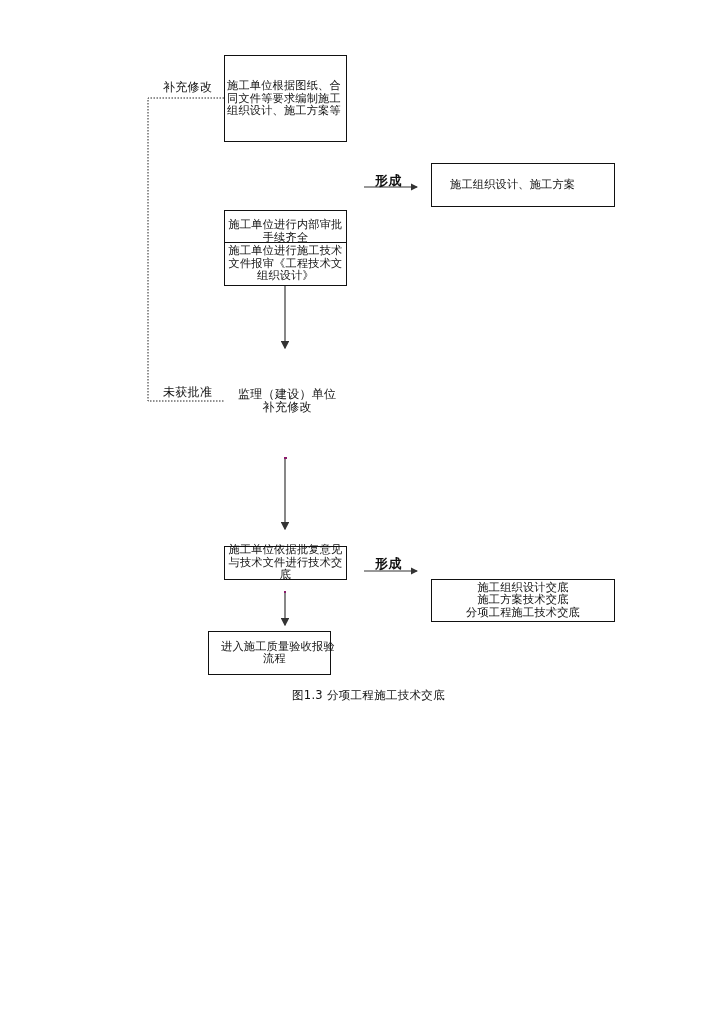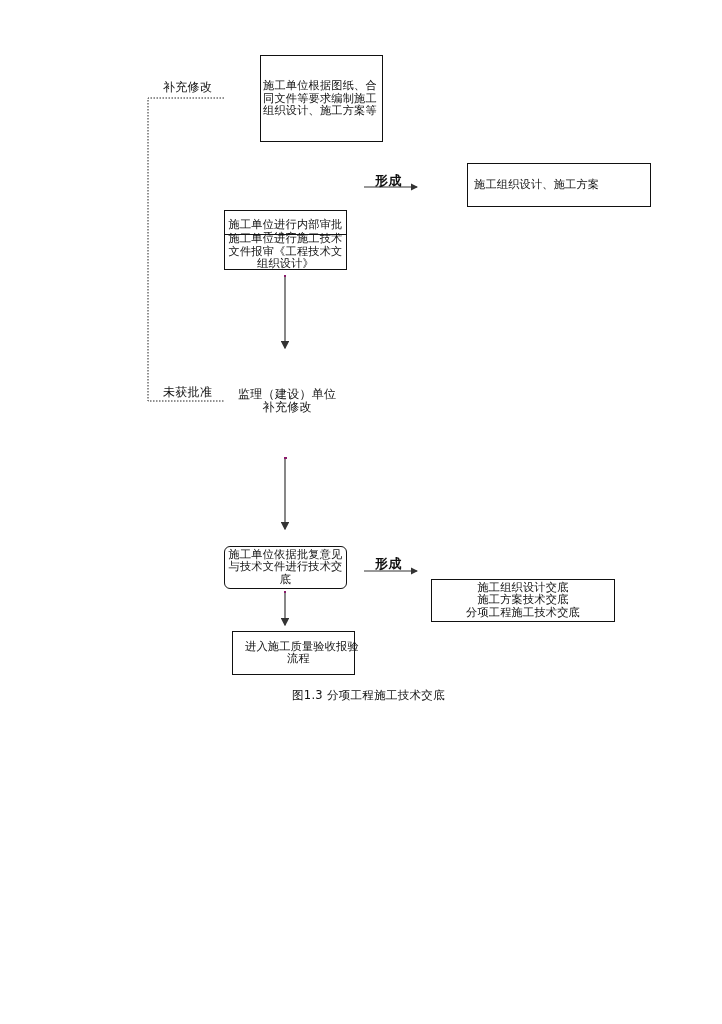--- a/index.html
+++ b/index.html
@@ -22,21 +22,21 @@
       background: #fff;
       font-size: 11.2px;
       line-height: 12.5px;
       letter-spacing: 0.2px;
       display: flex;
       flex-direction: column;
       justify-content: center;
       padding: 0 2px;
     }
     .box.center { text-align: center; }
-    .box.left { text-align: left; margin-left: 36px; }
+    .box.left { text-align: left; }
     .box span { display: block; white-space: nowrap; }
     .label {
       position: absolute;
       font-size: 12px;
       line-height: 12.5px;
       white-space: nowrap;
       letter-spacing: 0.3px;
     }
     .label span { display: block; text-align: center; }
     .form-label {
@@ -102,51 +102,51 @@
 
 <div class="box center" style="left:224px; top:164px; width:123px; height:43px;margin-top:46px;">
   <span>施工单位进行内部审批</span>
   <span>手续齐全</span>
 </div>
 
 <div class="form-label" style="left:375px; top:172px;">
   <span>形成</span>
 </div>
 
-<div class="box left" style="left:431px; top:163px; width:184px; height:44px; padding-left:6px;">
+<div class="box left" style="left:431px; top:163px; width:184px; height:44px; padding-left:18px;">
   <span>施工组织设计、施工方案</span>
 </div>
 
-<div class="box center" style="left:224px; top:234px; width:123px; height:36px;">
+<div class="box center" style="left:224px; top:242px; width:123px; height:44px;">
   <span>施工单位进行施工技术</span>
   <span>文件报审《工程技术文</span>
   <span>组织设计》</span>
 </div>
 
 <div class="label" style="left:238px; top:388px;">
   <span>监理（建设）单位</span>
   <span>补充修改</span>
 </div>
 
-<div class="box center" style="left:224px; top:546px; width:123px; height:43px;border-radius:6px;">
+<div class="box center" style="left:224px; top:546px; width:123px; height:34px;">
   <span>施工单位依据批复意见</span>
   <span>与技术文件进行技术交</span>
   <span>底</span>
 </div>
 
 <div class="form-label" style="left:375px; top:555px;">
   <span>形成</span>
 </div>
 
 <div class="box center" style="left:431px; top:579px; width:184px; height:43px;">
   <span>施工组织设计交底</span>
   <span>施工方案技术交底</span>
   <span>分项工程施工技术交底</span>
 </div>
 
-<div class="box center" style="left:232px; top:631px; width:123px; height:44px;padding-left:12px;">
+<div class="box center" style="left:208px; top:631px; width:123px; height:44px;padding-left:12px;">
   <span>进入施工质量验收报验</span>
   <span>流程</span>
 </div>
 
 <div class="caption" style="left:292px; top:688px;">
   <span>图1.3 分项工程施工技术交底</span>
 </div>
 
 </body></html>

